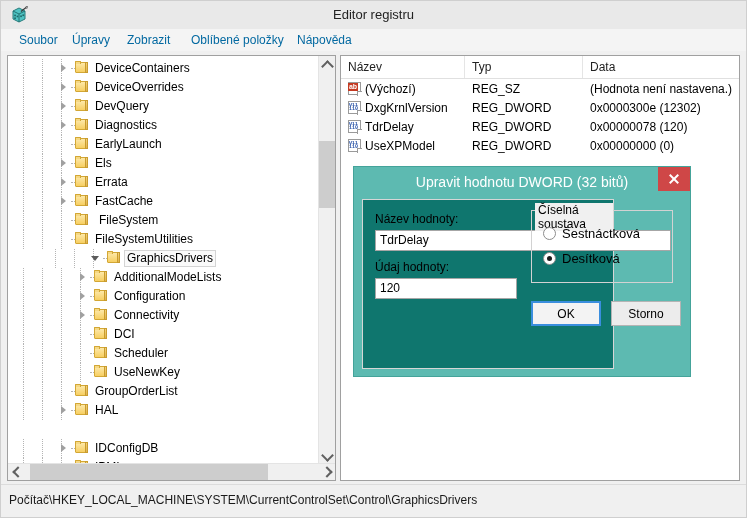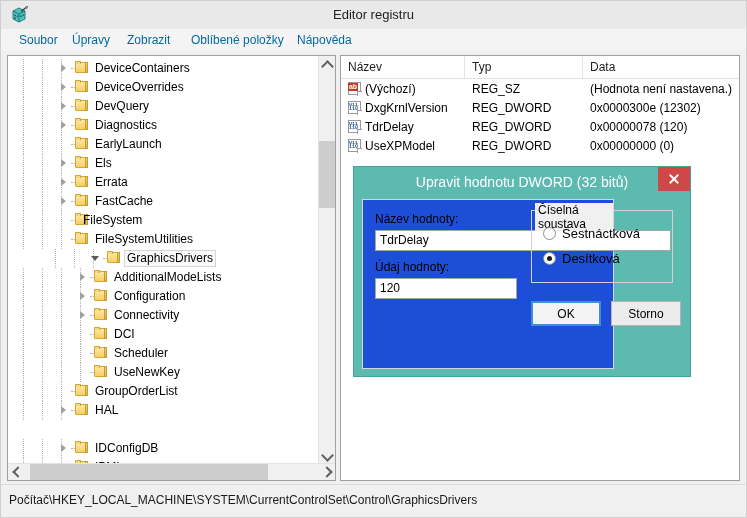--- a/index.html
+++ b/index.html
@@ -216,21 +216,21 @@
     position:absolute;right:0px;top:0px;width:32px;height:24px;
     background:#cf4747;cursor:default;
   }
   #dlg-close .x1,#dlg-close .x2{
     position:absolute;left:15px;top:6px;width:2px;height:12px;background:#fff;
   }
   #dlg-close .x1{transform:rotate(45deg);}
   #dlg-close .x2{transform:rotate(-45deg);}
   #dlg-body{
     position:absolute;left:8px;top:32px;width:252px;height:170px;
-    background:#1d4ed8;border:1px solid #d6d6d6;box-sizing:border-box;
+    background:#0f766e;border:1px solid #d6d6d6;box-sizing:border-box;
   }
   .dlg-label{
     position:absolute;font-size:12px;color:#000;white-space:nowrap;
   }
   .dlg-input{
     position:absolute;background:#fff;border:1px solid #a6a6a6;
     box-sizing:border-box;font-size:12px;color:#000;
     padding:0 4px;line-height:19px;height:21px;
     font-family:"Liberation Sans",sans-serif;
   }
@@ -419,21 +419,21 @@
             <span class="tw-vline" style="left: 15px;"></span>
             <span class="tw-vline" style="left: 34px;"></span>
             <span class="tw-vline" style="left: 53px;"></span>
             <span class="tw-expander" style="left: 51px;"></span>
             <span class="tw-dot" style="left: 63px;"></span>
             <span class="folder" style="left: 67px;">
               <span class="f-back"></span>
               <span class="f-tab"></span>
               <span class="f-spine"></span>
             </span>
-            <span class="tree-label" style="left: 72px;">FileSystem</span>
+            <span class="tree-label" style="left: 88px;">FileSystem</span>
           </div>
           <div class="tree-row" style="top: 174px;">
             <span class="tw-vline" style="left: 15px;"></span>
             <span class="tw-vline" style="left: 34px;"></span>
             <span class="tw-vline" style="left: 53px;"></span>
             <span class="tw-expander" style="left: 51px;"></span>
             <span class="tw-dot" style="left: 63px;"></span>
             <span class="folder" style="left: 67px;">
               <span class="f-back"></span>
               <span class="f-tab"></span>

